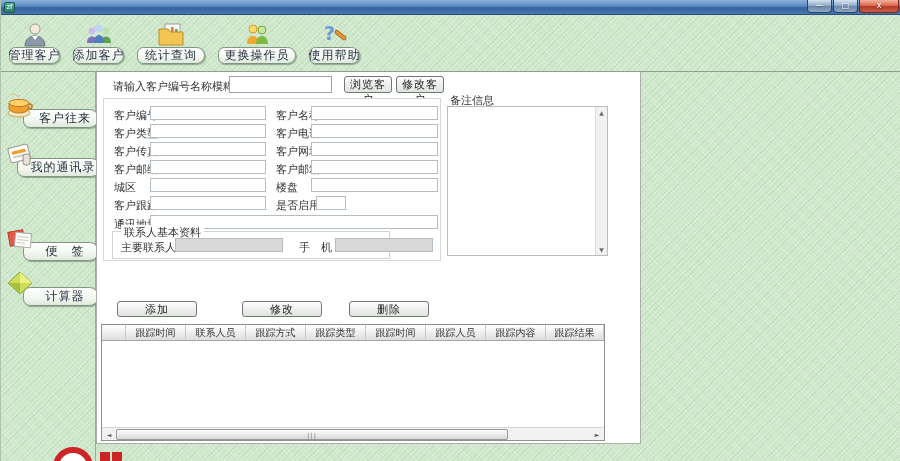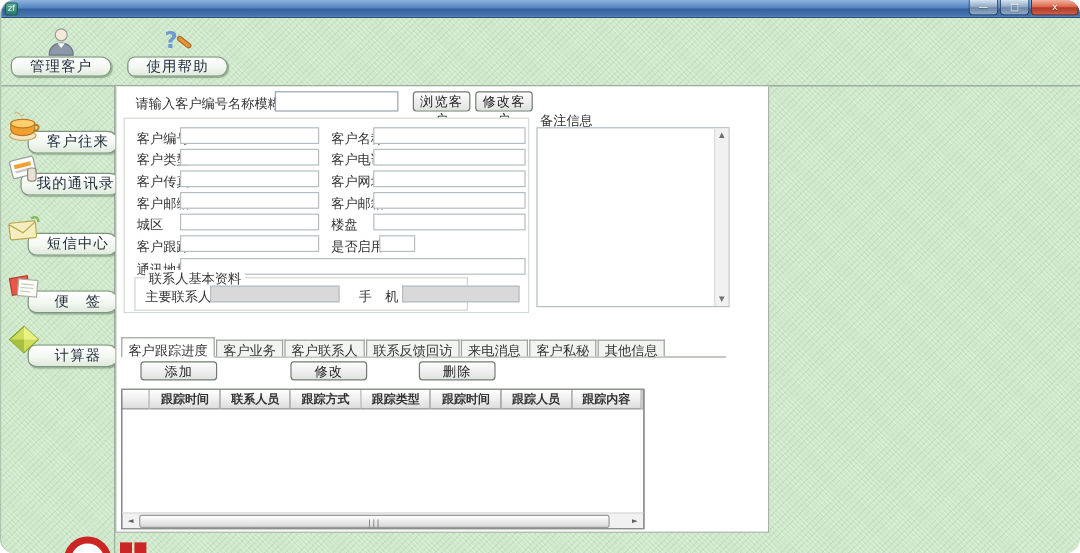--- a/index.html
+++ b/index.html
@@ -5,21 +5,20 @@
   * { box-sizing: border-box; margin: 0; padding: 0; }
   html,body { width:900px; height:461px; overflow:hidden; }
   body { font-family:"DejaVu Sans","Liberation Sans",sans-serif; font-size:11px; color:#222; }
 
   .window { position:relative; width:900px; height:461px; overflow:hidden;
     background-color:#cfe8cb;
     background-image:
       repeating-linear-gradient(45deg, rgba(255,255,255,.22) 0 1px, transparent 1px 3px),
       repeating-linear-gradient(-45deg, rgba(120,175,120,.16) 0 1px, transparent 1px 4px);
     border-left:1px solid #b0c4b0;
-    border-radius:12px;
   }
 
   
   .titlebar { position:absolute; left:0; top:0; width:900px; height:15px;
     background:linear-gradient(180deg,#8db3de 0%,#5787c2 45%,#35639f 55%,#4a77ae 100%);
     border-bottom:1px solid #274f82; display:flex; align-items:center; padding-left:3px; }
   .app-icon { width:11px; height:11px; background:linear-gradient(#4fae9a,#2a7e6a); border:1px solid #1c5c4c;
     color:#fff; font-size:7px; line-height:9px; text-align:center; margin-right:4px; border-radius:2px; }
   .title-text { color:#fff; font-size:10px; text-shadow:0 1px 1px rgba(0,0,0,.5); letter-spacing:.5px; }
   .win-controls { position:absolute; right:2px; top:0; display:flex; }
@@ -31,21 +30,21 @@
 
   
   .toolbar { position:absolute; left:8px; top:20px; display:flex; gap:13px; }
   .tb-item { display:flex; flex-direction:column; align-items:center; }
   .tb-item .ico { height:27px; display:flex; align-items:flex-end; justify-content:center; }
   .pill { height:17px; border:1px solid #7f957f; border-radius:9px 12px 12px 9px; padding:0 6px;
     background:linear-gradient(180deg,#ffffff,#f3f8f1 55%,#dfe9dc);
     box-shadow:1px 1px 1px rgba(80,105,80,.5);
     font-size:12px; letter-spacing:1px; color:#1e2a3a; display:flex; align-items:center; justify-content:center;
     white-space:nowrap; cursor:pointer; }
-  .w66{width:84px}.w68{width:68px}.w76{width:78px}
+  .w66{width:51px}.w68{width:68px}.w76{width:78px}
 
   
   .hdivider { position:absolute; left:0; top:71px; width:900px; height:1px; background:#8fa08f; }
   .vdivider { position:absolute; left:94px; top:71px; width:1px; height:390px; background:#9cac9c; }
 
   
   .side-item { position:absolute; left:6px; width:90px; height:36px; }
   .side-item .pill { position:absolute; left:16px; bottom:0; width:76px; height:19px; padding-left:14px; }
   .side-item.wide .pill { left:10px; width:84px; }
   .side-item .ico { position:absolute; left:-2px; top:-2px; z-index:2; }
@@ -74,24 +73,24 @@
   .notes-area { position:absolute; left:350px; top:34px; width:161px; height:150px; border:1px solid #b4bcc4; background:#fff; }
   .vscroll { position:absolute; right:0; top:0; bottom:0; width:12px; background:#f1f1f1; border-left:1px solid #dcdcdc;
     display:flex; flex-direction:column; justify-content:space-between; align-items:center; font-size:6px; color:#707070; padding:2px 0; }
 
   
   .tabstrip { position:absolute; left:4px; top:209px; width:504px; height:17px; display:flex; align-items:flex-end; border-bottom:1px solid #9aa29a; }
   .tab { border:1px solid #9aa29a; border-bottom:none; background:#f2f4f2; padding:1px 5px 1px;
     font-size:11px; color:#333; margin-right:1px; height:14px; white-space:nowrap; cursor:pointer; }
   .tab.active { background:#fff; height:17px; padding-top:3px; position:relative; z-index:2; margin-bottom:-1px; border-bottom:1px solid #fff; }
 
-  .act-btn { position:absolute; top:229px; width:64px; height:16px; }
+  .act-btn { position:absolute; top:229px; width:80px; height:16px; }
   .act-add{left:20px}.act-mod{left:145px}.act-del{left:252px}
 
-  .grid { position:absolute; left:4px; top:252px; width:436px; height:117px; border:1px solid #8a928a; background:#404040;font-weight:bold; }
+  .grid { position:absolute; left:4px; top:252px; width:504px; height:117px; border:1px solid #8a928a; background:#f97316; }
   .grid-head { display:flex; height:16px; }
   .th { border-right:1px solid #c9c9c9; border-bottom:1px solid #a6a6a6;
     background:linear-gradient(#ffffff,#ececec 60%,#ddddd d0); background:linear-gradient(#ffffff,#ececec 60%,#dddddd);
     font-size:10px; color:#333; display:flex; align-items:center; justify-content:center; white-space:nowrap; overflow:hidden; }
   .th.c0{width:24px}.th.cn{width:60px}.th.cl{flex:1}
   .grid-body { height:87px; background:#fff; }
   .hscroll { position:absolute; left:0; bottom:0; width:100%; height:13px; background:#f1f1f1; border-top:1px solid #d8d8d8; }
   .hs-arrow { position:absolute; top:1px; width:12px; height:11px; font-size:6px; color:#606060; text-align:center; line-height:11px; }
   .hs-left{left:1px}.hs-right{right:1px}
   .hs-thumb { position:absolute; left:14px; top:1px; width:392px; height:11px; border:1px solid #9a9a9a; border-radius:2px;
@@ -124,20 +123,56 @@
         <svg width="26" height="25" viewBox="0 0 26 25">
             <circle cx="13" cy="7" r="5" fill="#f3ead8" stroke="#9a9a9a"></circle>
             <path d="M3 24c0-7 5-10 10-10s10 3 10 10z" fill="#8c97a8" stroke="#6b7584"></path>
             <path d="M10 14l3 4 3-4z" fill="#fff"></path>
           </svg>
       </div>
       <div class="pill w66">管理客户</div>
     </div>
     <div class="tb-item">
       <div class="ico">
+        <svg width="28" height="25" viewBox="0 0 28 25">
+            <circle cx="7" cy="9" r="3.4" fill="#cbbcec"></circle>
+            <path d="M2 21c0-4.5 2.5-6.5 5-6.5s5 2 5 6.5z" fill="#7f6fc0"></path>
+            <circle cx="21" cy="9" r="3.4" fill="#bfe0b0"></circle>
+            <path d="M16 21c0-4.5 2.5-6.5 5-6.5s5 2 5 6.5z" fill="#5fa050"></path>
+            <circle cx="14" cy="6.5" r="3.7" fill="#bcd6f0"></circle>
+            <path d="M9 21c0-6 2.7-8 5-8s5 2 5 8z" fill="#4f7fc0"></path>
+          </svg>
+      </div>
+      <div class="pill w66">添加客户</div>
+    </div>
+    <div class="tb-item">
+      <div class="ico">
+        <svg width="28" height="25" viewBox="0 0 28 25">
+            <rect x="8" y="2" width="15" height="12" fill="#fefefe" stroke="#9a9a9a"></rect>
+            <rect x="10" y="8" width="2.6" height="4.5" fill="#4f7fc0"></rect>
+            <rect x="14" y="5" width="2.6" height="7.5" fill="#e07830"></rect>
+            <rect x="18" y="7" width="2.6" height="5.5" fill="#5fa050"></rect>
+            <path d="M2 7h9l2.4 3H26v13H2z" fill="#f2c654" stroke="#bf8c22"></path>
+          </svg>
+      </div>
+      <div class="pill w68">统计查询</div>
+    </div>
+    <div class="tb-item">
+      <div class="ico">
+        <svg width="28" height="25" viewBox="0 0 28 25">
+            <circle cx="10" cy="7" r="4" fill="#ffd76a" stroke="#cfa030"></circle>
+            <path d="M4 22c0-5.5 3-8 6-8s6 2.5 6 8z" fill="#f0a830"></path>
+            <circle cx="19" cy="8" r="4" fill="#c4e89e" stroke="#78a840"></circle>
+            <path d="M13 22c0-5.5 3-8 6-8s6 2.5 6 8z" fill="#7cba42"></path>
+          </svg>
+      </div>
+      <div class="pill w76">更换操作员</div>
+    </div>
+    <div class="tb-item">
+      <div class="ico">
         <svg width="26" height="25" viewBox="0 0 26 25">
             <text x="2" y="18" font-size="19" font-weight="bold" fill="#6f9ad4">?</text>
             <rect x="12" y="11" width="13" height="3.6" rx="1.8" fill="#e8963c" stroke="#b06a1e" transform="rotate(38 18 13)"></rect>
           </svg>
       </div>
       <div class="pill w66">使用帮助</div>
     </div>
   </div>
 
   <div class="hdivider"></div>
@@ -148,41 +183,31 @@
       <svg width="30" height="30" viewBox="0 0 30 30">
           <path d="M7 5q2-3 4 0q2 3 4 0" stroke="#d8b878" fill="none"></path>
           <ellipse cx="14" cy="23" rx="11" ry="4" fill="#f3e6c4" stroke="#c8a860"></ellipse>
           <path d="M4 13h20v5a10 5 0 0 1-20 0z" fill="#f0a030" stroke="#c07820"></path>
           <ellipse cx="14" cy="13" rx="10" ry="3.6" fill="#ffd06a" stroke="#c07820"></ellipse>
           <path d="M24 14q4 0 3 3t-4 1" fill="none" stroke="#c07820" stroke-width="1.6"></path>
         </svg>
     </div>
     <div class="pill">客户往来</div>
   </div>
-  <div class="side-item wide" style="top:127px">
+  <div class="side-item wide" style="top:141px">
     <div class="ico">
       <svg width="30" height="30" viewBox="0 0 30 30">
           <rect x="4" y="7" width="20" height="15" rx="2" fill="#fdfdfd" stroke="#9a9a9a" transform="rotate(-14 14 14)"></rect>
           <rect x="7" y="11" width="14" height="3.4" fill="#f0a030" transform="rotate(-14 14 14)"></rect>
           <rect x="7" y="16" width="11" height="2" fill="#c8c8c8" transform="rotate(-14 14 14)"></rect>
           <rect x="18" y="15" width="7" height="11" rx="2.5" fill="#e8e2d4" stroke="#948c7c"></rect>
         </svg>
     </div>
     <div class="pill">我的通讯录</div>
   </div>
-  <div class="side-item" style="top:177px">
-    <div class="ico">
-      <svg width="30" height="30" viewBox="0 0 30 30">
-          <rect x="3" y="10" width="22" height="14" rx="1.5" fill="#f6eec0" stroke="#b8a850" transform="rotate(-6 14 17)"></rect>
-          <path d="M3 11l11 8 11-8" fill="none" stroke="#b8a850" transform="rotate(-6 14 17)"></path>
-          <path d="M21 7q6-3 6 3" stroke="#88b858" fill="none" stroke-width="2"></path>
-        </svg>
-    </div>
-    <div class="pill">短信中心</div>
-  </div>
   <div class="side-item" style="top:270px">
     <div class="ico">
       <svg width="30" height="30" viewBox="0 0 30 30">
           <path d="M15 4L27 15 15 26 3 15z" fill="#cede5a" stroke="#8aa030"></path>
           <path d="M15 4L27 15H15z" fill="#eaf284"></path>
           <path d="M15 26L3 15h12z" fill="#a8c040"></path>
         </svg>
     </div>
     <div class="pill">计算器</div>
   </div>
@@ -249,29 +274,20 @@
     </div>
 
     <div class="notes-label">备注信息</div>
     <div class="notes-area">
       <div class="vscroll">
         <span>▲</span>
         <span>▼</span>
       </div>
     </div>
 
-    <div class="tabstrip">
-      <div class="tab active">客户跟踪进度</div>
-      <div class="tab">客户业务</div>
-      <div class="tab">客户联系人</div>
-      <div class="tab">联系反馈回访</div>
-      <div class="tab">来电消息</div>
-      <div class="tab">客户私秘</div>
-      <div class="tab">其他信息</div>
-    </div>
 
     <button class="btn act-btn act-add">添加</button>
     <button class="btn act-btn act-mod">修改</button>
     <button class="btn act-btn act-del">删除</button>
 
     <div class="grid">
       <div class="grid-head">
         <div class="th c0"></div>
         <div class="th cn">跟踪时间</div>
         <div class="th cn">联系人员</div>

